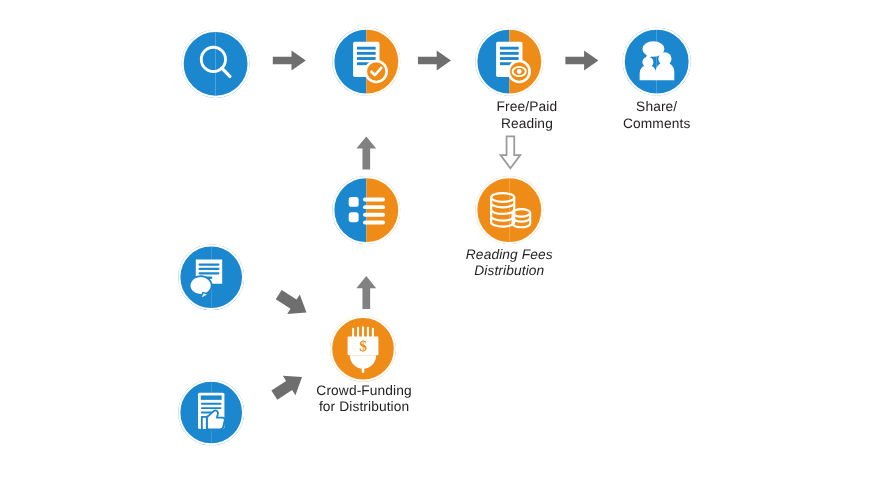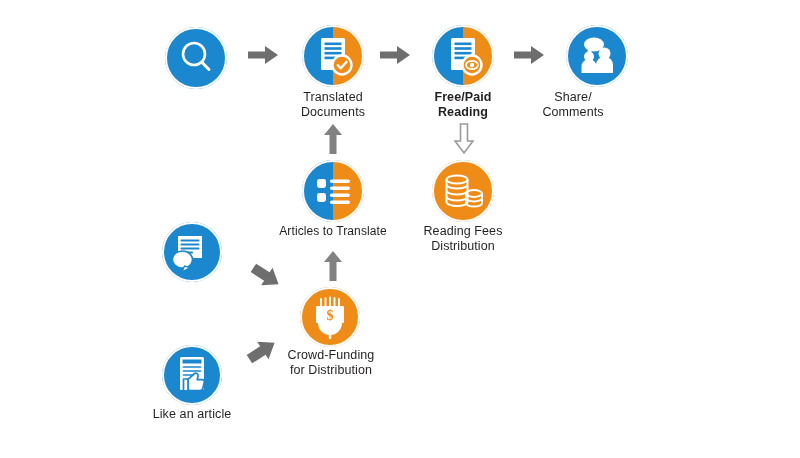--- a/index.html
+++ b/index.html
@@ -145,59 +145,57 @@
     <svg class="glyph" viewBox="0 0 62 62" style="width:62px;height:62px;">
       <rect x="19" y="13" width="24" height="32" rx="1.5" fill="#ffffff"></rect>
       <rect x="22.5" y="17.5" width="17" height="2.6" fill="#1b87ce"></rect>
       <rect x="22.5" y="22.2" width="17" height="2.6" fill="#1b87ce"></rect>
       <rect x="22.5" y="26.9" width="17" height="2.6" fill="#1b87ce"></rect>
       <rect x="22.5" y="31.6" width="11" height="2.6" fill="#1b87ce"></rect>
       <circle cx="40" cy="40" r="9.5" fill="#ef8c17" stroke="#ffffff" stroke-width="2.4"></circle>
       <path d="M35.7 40.2 L38.8 43.3 L44.6 36.8" fill="none" stroke="#ffffff" stroke-width="2.4" stroke-linecap="round" stroke-linejoin="round"></path>
     </svg>
   </div>
-  <div class="node-label" style="left:272px; top:90px; width:122px;">Translated
-Documents</div>
 
   <div class="node" style="left:432px; top:25px;">
     <div class="disc" style="width:62px; height:62px;">
       <div class="half-l" style="background:#1b87ce;"></div>
       <div class="half-r" style="background:#ef8c17;"></div>
     </div>
     <div class="ring" style="width:62px; height:62px;"></div>
     <svg class="glyph" viewBox="0 0 62 62" style="width:62px;height:62px;">
       <rect x="19" y="13" width="24" height="32" rx="1.5" fill="#ffffff"></rect>
       <rect x="22.5" y="17.5" width="17" height="2.6" fill="#1b87ce"></rect>
       <rect x="22.5" y="22.2" width="17" height="2.6" fill="#1b87ce"></rect>
       <rect x="22.5" y="26.9" width="17" height="2.6" fill="#1b87ce"></rect>
       <rect x="22.5" y="31.6" width="11" height="2.6" fill="#1b87ce"></rect>
       <circle cx="40" cy="40" r="9.5" fill="#ef8c17" stroke="#ffffff" stroke-width="2.4"></circle>
       <ellipse cx="40" cy="40" rx="6" ry="4.2" fill="none" stroke="#ffffff" stroke-width="1.8"></ellipse>
       <circle cx="40" cy="40" r="2.2" fill="#ffffff"></circle>
     </svg>
   </div>
-  <div class="node-label" style="left:402px; top:90px; width:122px;font-weight:bold;">Free/Paid
+  <div class="node-label" style="left:418px; top:90px; width:122px;">Free/Paid
 Reading</div>
 
   <div class="node" style="left:566px; top:25px;">
     <div class="disc" style="width:62px; height:62px;">
       <div class="half-l" style="background:#1b87ce;"></div>
       <div class="half-r" style="background:#1b87ce;"></div>
     </div>
     <div class="ring" style="width:62px; height:62px;"></div>
     <svg class="glyph" viewBox="0 0 62 62" style="width:62px;height:62px;">
       <ellipse cx="28" cy="19.5" rx="10" ry="7" fill="#ffffff"></ellipse>
       <path d="M22 25 L20.5 30.5 L26.5 25.8 Z" fill="#ffffff"></path>
       <circle cx="23" cy="31.5" r="5" fill="#ffffff"></circle>
       <path d="M15.5 48 V41.5 a7.5 7.5 0 0 1 15 0 V48 Z" fill="#ffffff"></path>
       <circle cx="38.5" cy="28.5" r="6" fill="#ffffff"></circle>
       <path d="M30 48 V40 a8.5 8.5 0 0 1 17 0 V48 Z" fill="#ffffff"></path>
     </svg>
   </div>
-  <div class="node-label" style="left:512px; top:90px; width:122px;">Share/
+  <div class="node-label" style="left:536px; top:90px; width:122px;">Share/
 Comments</div>
 
   <div class="node" style="left:432px; top:160px;">
     <div class="disc" style="width:62px; height:62px;">
       <div class="half-l" style="background:#ef8c17;"></div>
       <div class="half-r" style="background:#ef8c17;"></div>
     </div>
     <div class="ring" style="width:62px; height:62px;"></div>
     <svg class="glyph" viewBox="0 0 62 62" style="width:62px;height:62px;">
       <g fill="none" stroke="#ffffff" stroke-width="2">
@@ -205,39 +203,38 @@
         <path d="M14.5 19.5 V24.5 a10.5 4 0 0 0 21 0 V19.5"></path>
         <path d="M14.5 25.5 V30.5 a10.5 4 0 0 0 21 0 V25.5"></path>
         <path d="M14.5 31.5 V36.5 a10.5 4 0 0 0 21 0 V31.5"></path>
         <path d="M14.5 37.5 V42 a10.5 4 0 0 0 21 0 V37.5"></path>
         <ellipse cx="42" cy="33.5" rx="8" ry="3.4"></ellipse>
         <path d="M34 33.5 V38 a8 3.4 0 0 0 16 0 V33.5"></path>
         <path d="M34 39 V43.2 a8 3.4 0 0 0 16 0 V39"></path>
       </g>
     </svg>
   </div>
-  <div class="node-label" style="left:400px; top:224px; width:126px;">Reading Fees
+  <div class="node-label" style="left:400px; top:224px; width:126px;font-style:italic;">Reading Fees
 Distribution</div>
 
   <div class="node" style="left:302px; top:160px;">
     <div class="disc" style="width:62px; height:62px;">
       <div class="half-l" style="background:#1b87ce;"></div>
       <div class="half-r" style="background:#ef8c17;"></div>
     </div>
     <div class="ring" style="width:62px; height:62px;"></div>
     <svg class="glyph" viewBox="0 0 62 62" style="width:62px;height:62px;">
       <rect x="15" y="19" width="9" height="9" rx="2.4" fill="#ffffff"></rect>
       <rect x="15" y="33" width="9" height="9" rx="2.4" fill="#ffffff"></rect>
       <rect x="28" y="19.5" width="20" height="3.6" rx="1.8" fill="#ffffff"></rect>
       <rect x="28" y="26.5" width="20" height="3.6" rx="1.8" fill="#ffffff"></rect>
       <rect x="28" y="33.5" width="20" height="3.6" rx="1.8" fill="#ffffff"></rect>
       <rect x="28" y="40.5" width="20" height="3.6" rx="1.8" fill="#ffffff"></rect>
     </svg>
   </div>
-  <div class="node-label" style="left:273px; top:224px; width:120px; font-size:12px;">Articles to Translate</div>
 
   <div class="node" style="left:300px; top:287px;">
     <div class="disc" style="width:60px; height:60px;">
       <div class="half-l" style="background:#ef8c17;"></div>
       <div class="half-r" style="background:#ef8c17;"></div>
     </div>
     <div class="ring" style="width:60px; height:60px;"></div>
     <svg class="glyph" viewBox="0 0 60 60" style="width:60px;height:60px;">
       <g stroke="#ffffff" stroke-width="1.9" fill="none" stroke-linecap="round">
         <line x1="21" y1="12" x2="21" y2="19"></line>
@@ -285,15 +282,14 @@
       <rect x="20.5" y="14.5" width="19" height="4" fill="#1b87ce"></rect>
       <g stroke="#1b87ce" stroke-width="1.7" stroke-linecap="round">
         <line x1="21.5" y1="22" x2="38.5" y2="22"></line>
         <line x1="21.5" y1="26" x2="38.5" y2="26"></line>
         <line x1="21.5" y1="30" x2="32" y2="30"></line>
       </g>
       <path d="M26 34 v9.5 a2 2 0 0 0 2 2 h10 a3 3 0 0 0 2.9 -2.3 l1.4 -6 a2 2 0 0 0 -1.9 -2.5 h-5.2 l0.9 -3.6 a2.4 2.4 0 0 0 -3.6 -2.6 l-5 4.6 Z" fill="#ffffff" stroke="#1b87ce" stroke-width="1.7" stroke-linejoin="round"></path>
       <path d="M21.5 34 h4.5 v11.8 h-4.5 Z" fill="#ffffff" stroke="#1b87ce" stroke-width="1.7" stroke-linejoin="round"></path>
     </svg>
   </div>
-  <div class="node-label" style="left:129px; top:407px; width:126px;">Like an article</div>
 
 </div>
 
 </body></html>

